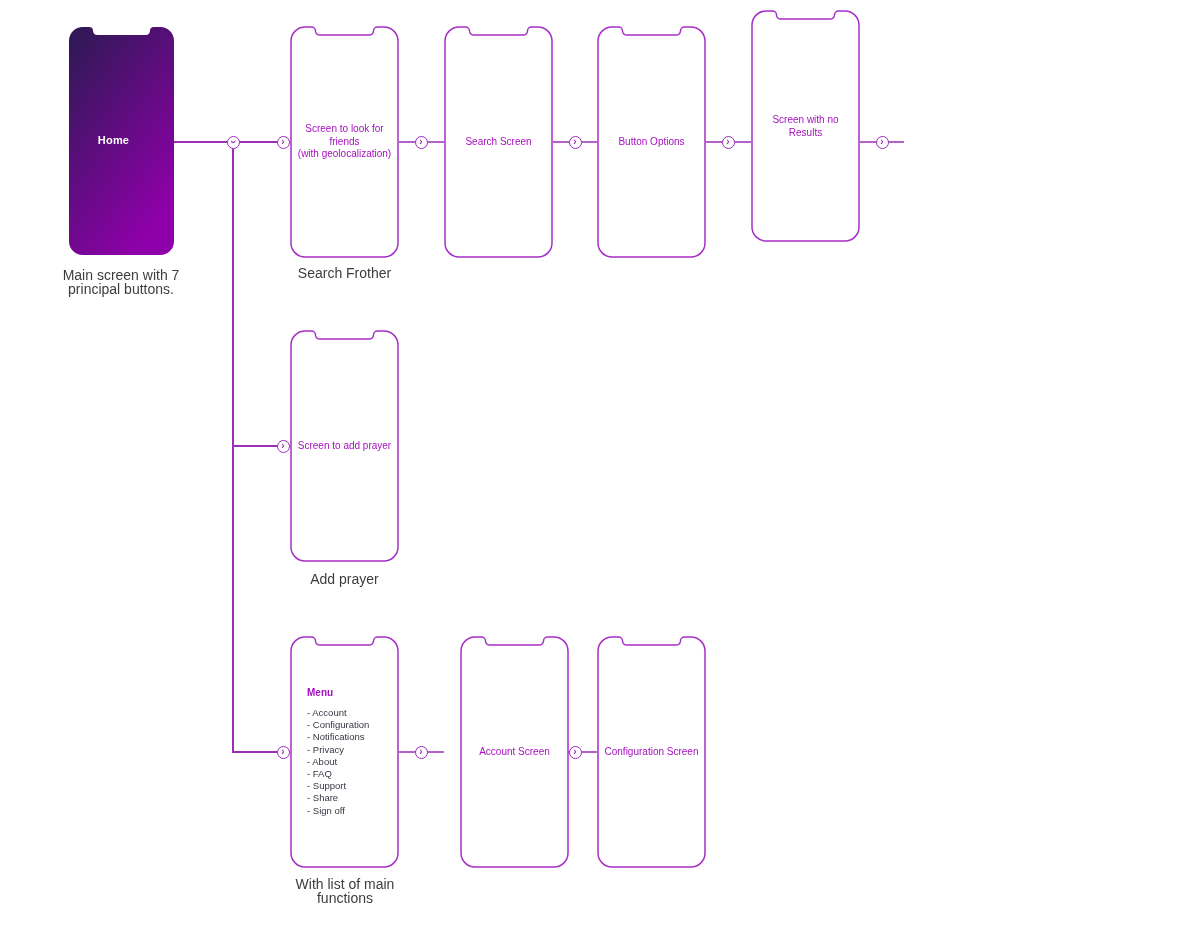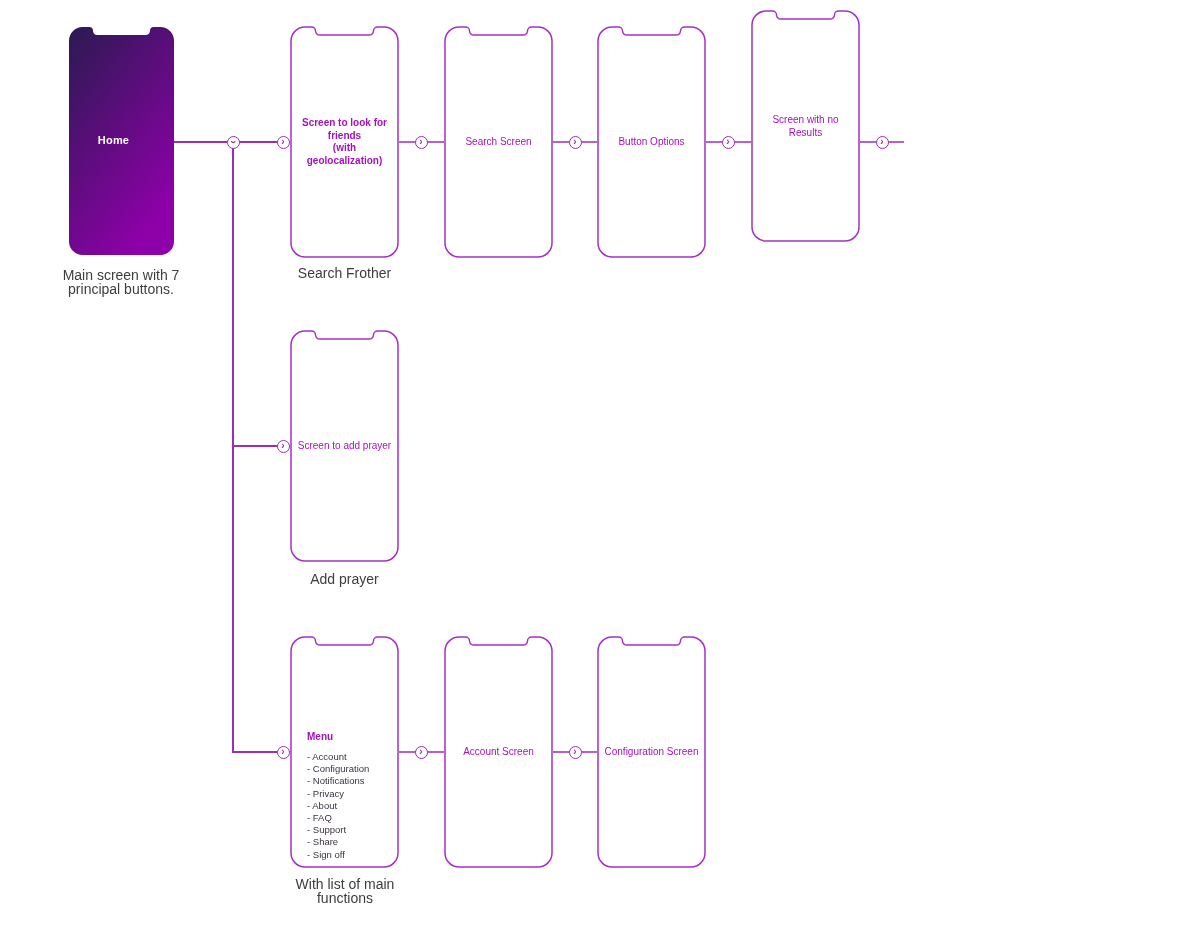--- a/index.html
+++ b/index.html
@@ -33,21 +33,21 @@
     position:absolute;left:0;right:16px;top:108px;
     text-align:center;color:#ffffff;
     font-size:11px;font-weight:bold;letter-spacing:.2px;
   }
   .caption{
     position:absolute;
     color:#3D3D3D;font-size:14px;line-height:14px;
     text-align:center;white-space:pre-line;
   }
   .menu-content{
-    position:absolute;left:17px;right:6px;top:51px;margin-top:44px;
+    position:absolute;left:17px;right:6px;top:51px;
   }
   .menu-title{color:#A511BE;font-size:10px;font-weight:bold;margin:0 0 9px 0;}
   .menu-list{list-style:none;margin:0;padding:0;}
   .menu-list li{color:#3A3342;font-size:9.5px;line-height:12.2px;white-space:pre;}
 
   .dot{
     position:absolute;width:13px;height:13px;
     background:#ffffff;border:1.5px solid #9C2EB6;border-radius:50%;
     box-sizing:border-box;
     display:flex;align-items:center;justify-content:center;
@@ -83,21 +83,21 @@
           <stop offset="1" stop-color="#8E00A9"></stop>
         </linearGradient>
       </defs>
       <path fill="url(#homeGrad)" d="M15 1 h6.5 a4 4 0 0 1 4 4 a4.5 4.5 0 0 0 4.5 4 h49 a4.5 4.5 0 0 0 4.5 -4 a4 4 0 0 1 4 -4 h6.5 a14 14 0 0 1 14 14 v202 a14 14 0 0 1 -14 14 h-79 a14 14 0 0 1 -14 -14 v-202 a14 14 0 0 1 14 -14 z"></path>
     </svg>
     <div class="home-label">Home</div>
   </div>
   <div class="caption" style="left:41px;top:268px;width:160px;">Main screen with 7
 principal buttons.</div>
 
-  <div class="phone" style="left:290px;top:26px;font-weight:bold;">
+  <div class="phone" style="left:290px;top:26px;">
     <svg viewBox="0 0 109 232">
         <path class="outline" d="M15 1 h6.5 a4 4 0 0 1 4 4 a4.5 4.5 0 0 0 4.5 4 h49 a4.5 4.5 0 0 0 4.5 -4 a4 4 0 0 1 4 -4 h6.5 a14 14 0 0 1 14 14 v202 a14 14 0 0 1 -14 14 h-79 a14 14 0 0 1 -14 -14 v-202 a14 14 0 0 1 14 -14 z"></path>
       </svg>
     <div class="frame-label">Screen to look for
 friends
 (with geolocalization)</div>
   </div>
   <div class="caption" style="left:290px;top:266px;width:109px;">Search Frother</div>
 
   <div class="phone" style="left:444px;top:26px;">
@@ -145,21 +145,21 @@
         <li>- About</li>
         <li>- FAQ</li>
         <li>- Support</li>
         <li>- Share</li>
         <li>- Sign off</li>
       </ul>
     </div>
   </div>
   <div class="caption" style="left:270px;top:877px;width:150px;">With list of main functions</div>
 
-  <div class="phone" style="left:444px;top:636px;">
+  <div class="phone" style="left:460px;top:636px;">
     <svg viewBox="0 0 109 232">
         <path class="outline" d="M15 1 h6.5 a4 4 0 0 1 4 4 a4.5 4.5 0 0 0 4.5 4 h49 a4.5 4.5 0 0 0 4.5 -4 a4 4 0 0 1 4 -4 h6.5 a14 14 0 0 1 14 14 v202 a14 14 0 0 1 -14 14 h-79 a14 14 0 0 1 -14 -14 v-202 a14 14 0 0 1 14 -14 z"></path>
       </svg>
     <div class="frame-label">Account Screen</div>
   </div>
 
   <div class="phone" style="left:597px;top:636px;">
     <svg viewBox="0 0 109 232">
         <path class="outline" d="M15 1 h6.5 a4 4 0 0 1 4 4 a4.5 4.5 0 0 0 4.5 4 h49 a4.5 4.5 0 0 0 4.5 -4 a4 4 0 0 1 4 -4 h6.5 a14 14 0 0 1 14 14 v202 a14 14 0 0 1 -14 14 h-79 a14 14 0 0 1 -14 -14 v-202 a14 14 0 0 1 14 -14 z"></path>
       </svg>

